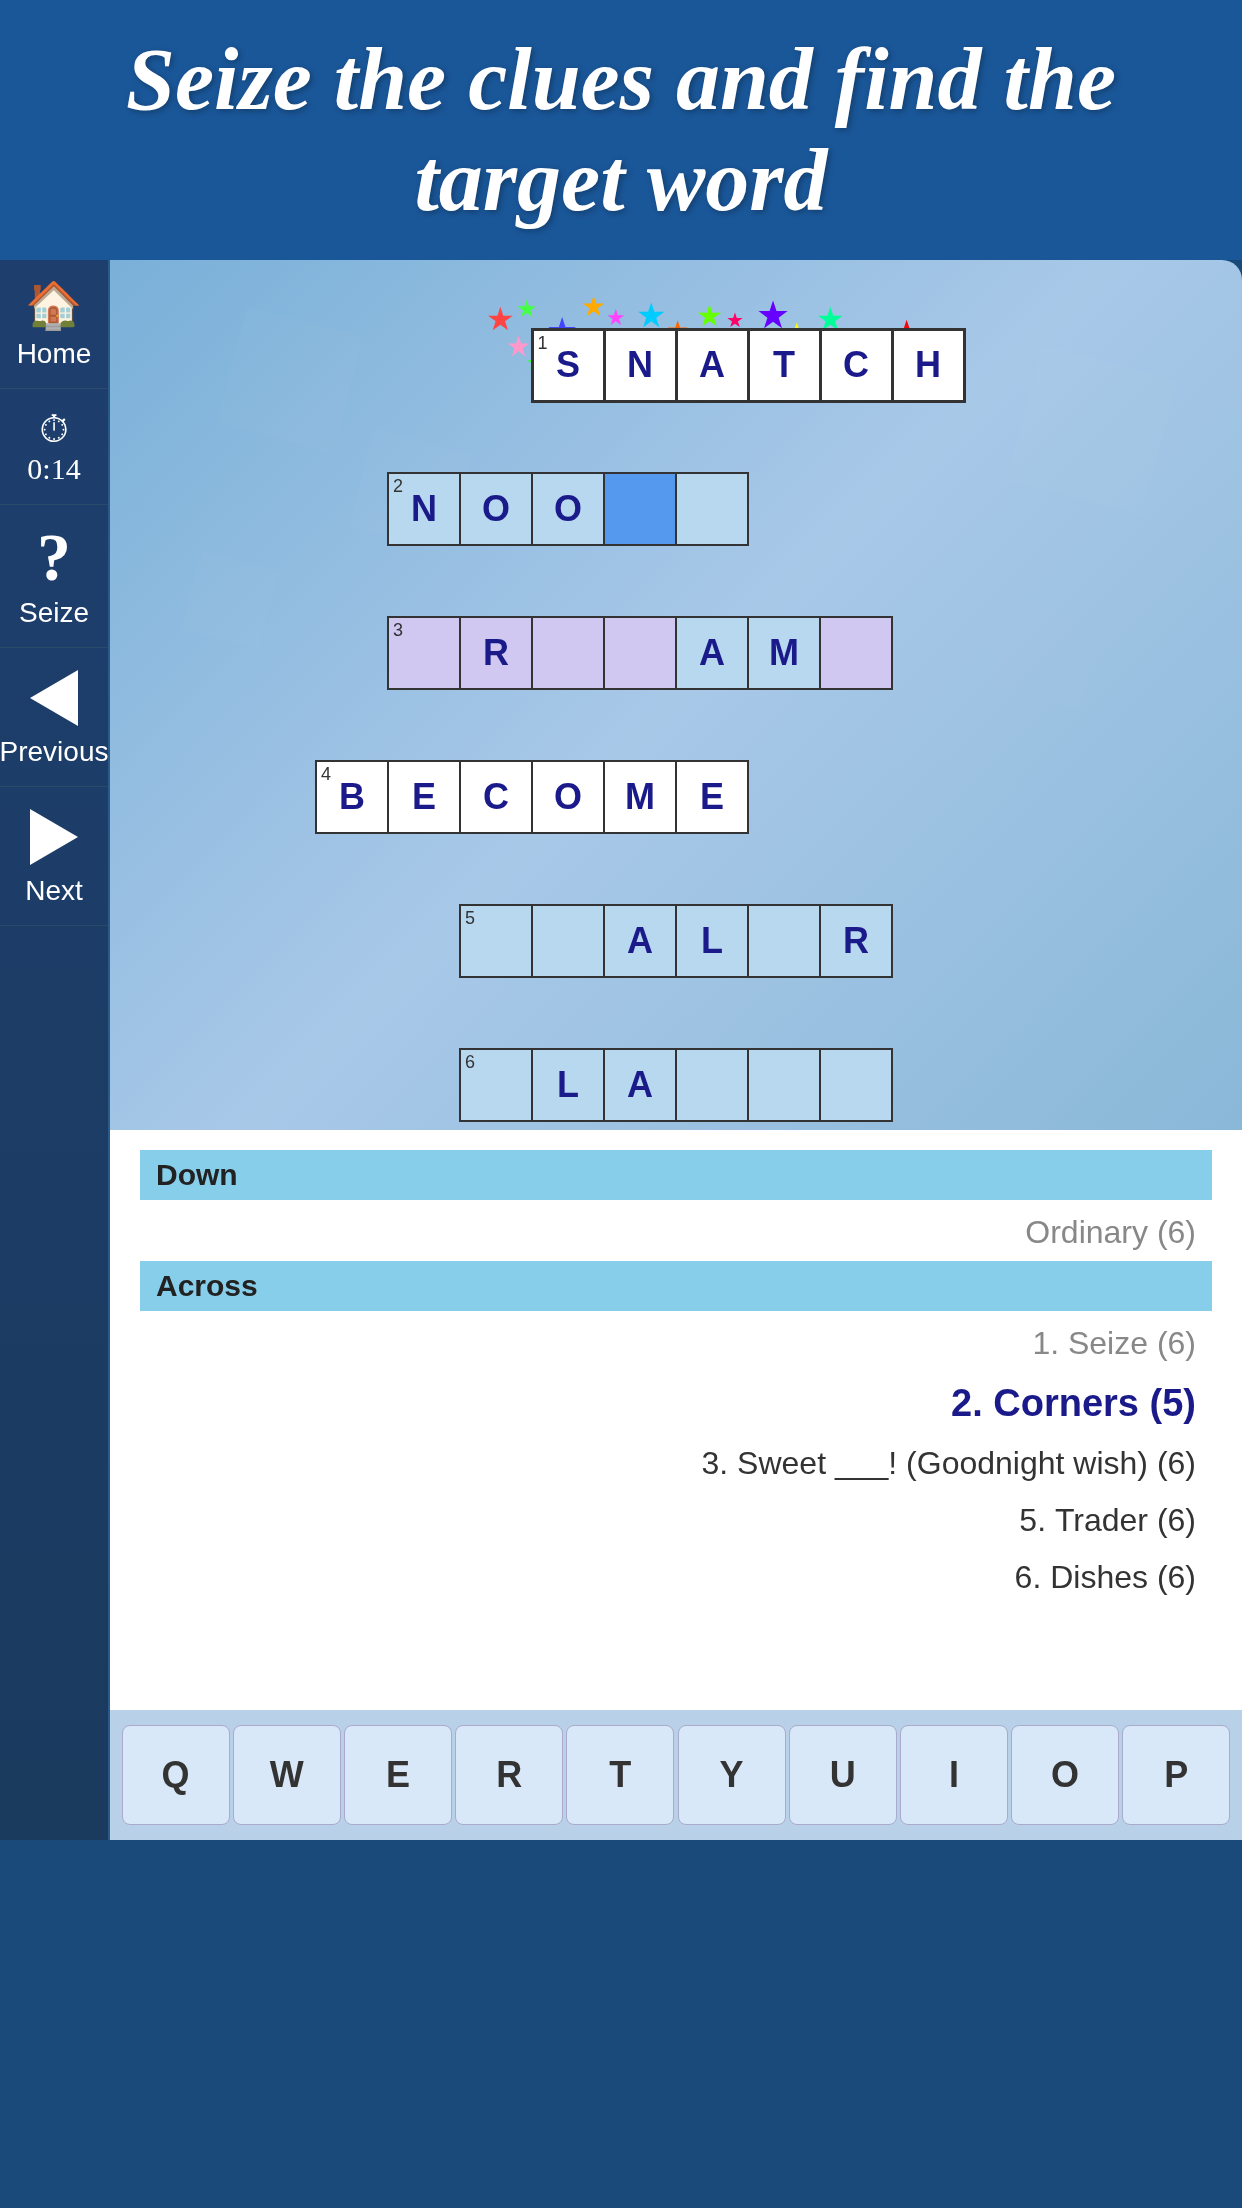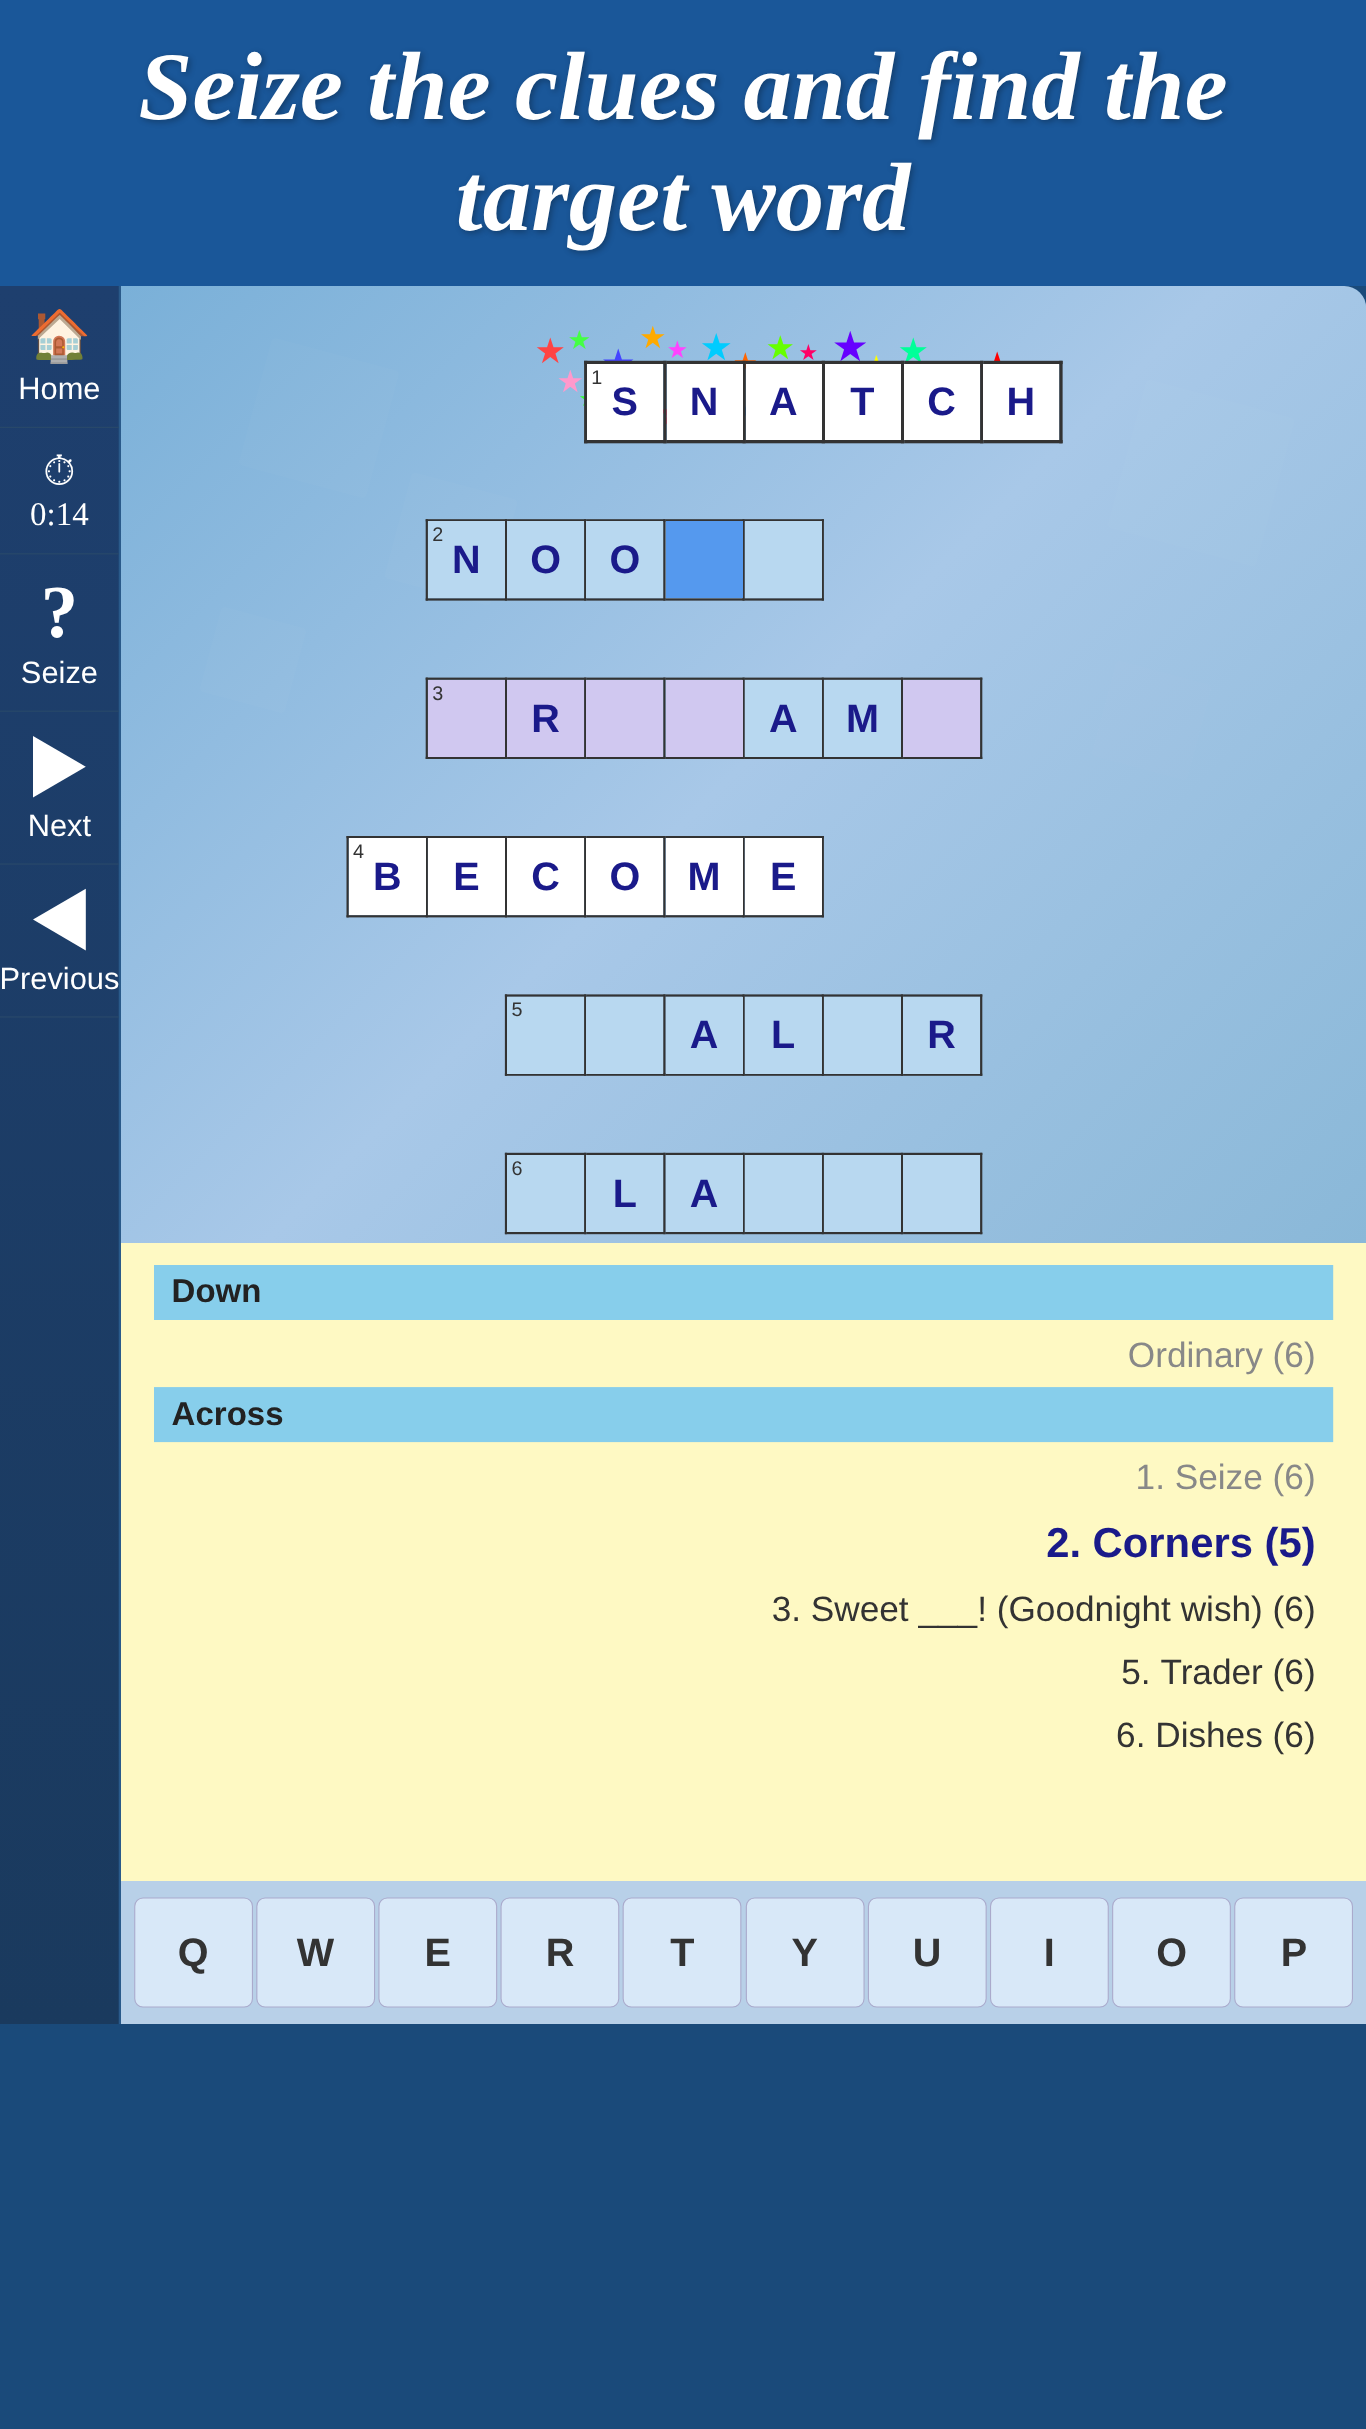--- a/index.html
+++ b/index.html
@@ -168,21 +168,21 @@
       top: 2px;
       left: 4px;
       font-size: 18px;
       font-weight: normal;
       color: #333;
     }
     .row-1-highlight { background: white; border: 3px solid #333; }
 
     
     .clues-section {
-      background: #fef9c3;
+      background: #ffffff;
       width: 100%;
       min-height: 580px;
       padding: 20px 30px;
       overflow-y: auto;
     }
     .clue-category {
       background: #87ceeb;
       padding: 8px 16px;
       font-size: 30px;
       font-weight: bold;
@@ -248,26 +248,26 @@
     </div>
     <div class="sidebar-item">
       <span class="sidebar-icon" style="font-size:38px;">⏱</span>
       <span class="timer-text">0:14</span>
     </div>
     <div class="sidebar-item">
       <span class="hint-icon">?</span>
       <span class="sidebar-label">Seize</span>
     </div>
     <div class="sidebar-item">
+      <div class="nav-arrow arrow-left"></div>
+      <span class="sidebar-label">Previous</span>
+    </div>
+    <div class="sidebar-item">
       <div class="nav-arrow arrow-right"></div>
       <span class="sidebar-label">Next</span>
-    </div>
-    <div class="sidebar-item">
-      <div class="nav-arrow arrow-left"></div>
-      <span class="sidebar-label">Previous</span>
     </div>
   </div>
 
   <div style="flex:1; display:flex; flex-direction:column;">
 
     <div class="puzzle-area">
 
       <div class="bg-squares">
         <div class="bg-square" style="width:120px;height:120px;top:60px;left:120px;opacity:0.2;"></div>
         <div class="bg-square" style="width:100px;height:100px;top:180px;left:250px;opacity:0.15;"></div>

